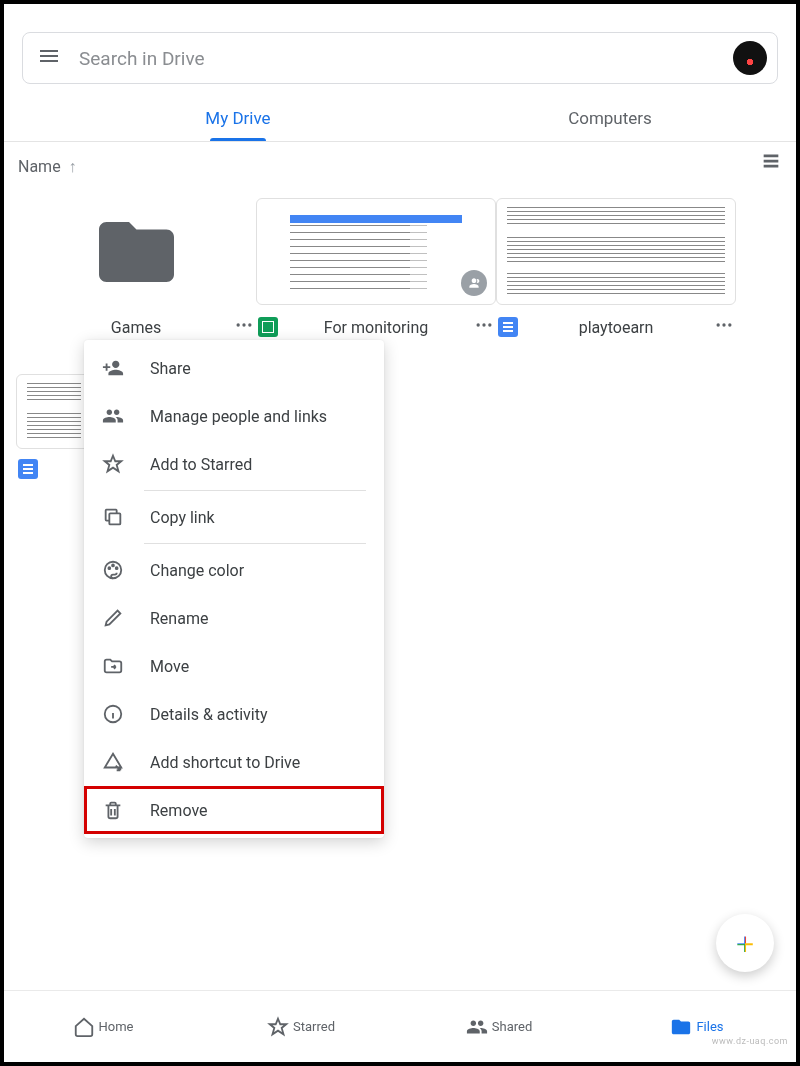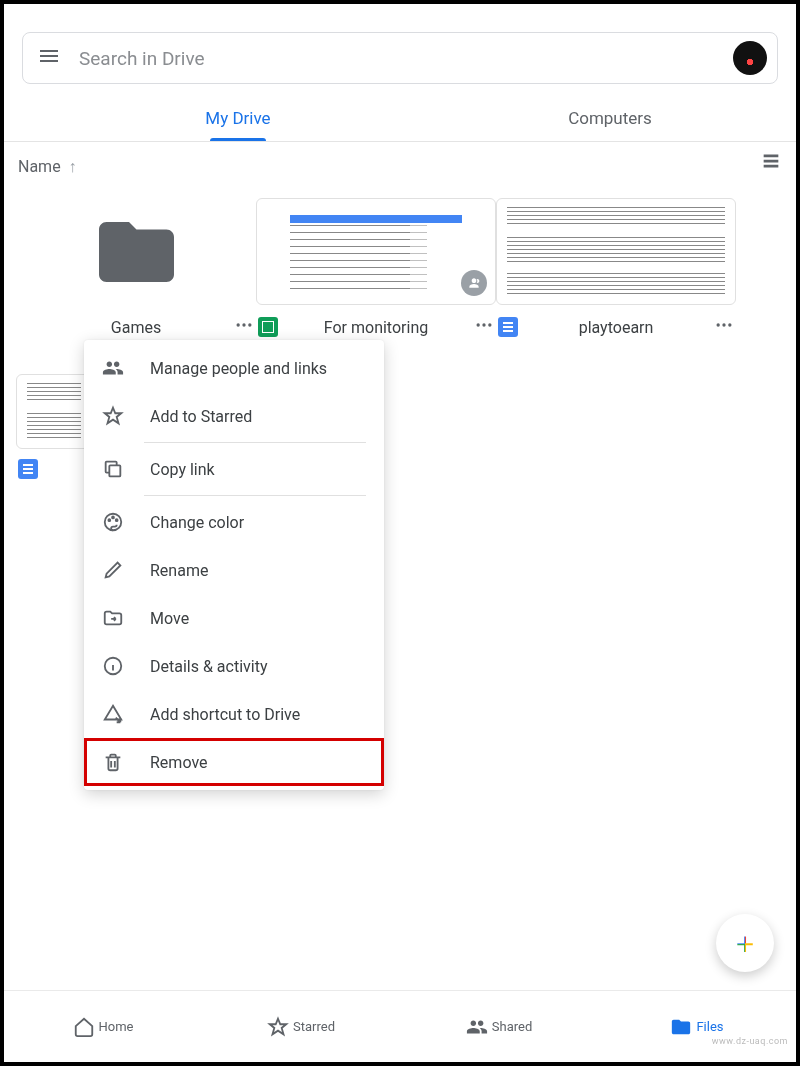--- a/index.html
+++ b/index.html
@@ -266,20 +266,28 @@
   </div>
   <div class="caption" style="gap:6px">
     <span class="icon docs-badge"></span>
   </div>
 </div>
 
 <div class="context-menu">
   <div class="menu-item">
     <span class="mi-icon">
       <svg viewBox="0 0 24 24" fill="currentColor">
+          <path d="M15 12c2.2 0 4-1.8 4-4s-1.8-4-4-4-4 1.8-4 4 1.8 4 4 4zm-9-2V7H4v3H1v2h3v3h2v-3h3v-2H6zm9 4c-2.7 0-8 1.3-8 4v2h16v-2c0-2.7-5.3-4-8-4z"></path>
+        </svg>
+    </span>
+    <span>Share</span>
+  </div>
+  <div class="menu-item">
+    <span class="mi-icon">
+      <svg viewBox="0 0 24 24" fill="currentColor">
           <path d="M16 11c1.7 0 3-1.3 3-3s-1.3-3-3-3-3 1.3-3 3 1.3 3 3 3zm-8 0c1.7 0 3-1.3 3-3S9.7 5 8 5 5 6.3 5 8s1.3 3 3 3zm0 2c-2.3 0-7 1.2-7 3.5V19h14v-2.5c0-2.3-4.7-3.5-7-3.5zm8 0c-.3 0-.6 0-1 .1 1.2.9 2 2 2 3.4V19h6v-2.5c0-2.3-4.7-3.5-7-3.5z"></path>
         </svg>
     </span>
     <span>Manage people and links</span>
   </div>
   <div class="menu-item">
     <span class="mi-icon">
       <svg viewBox="0 0 24 24" fill="none" stroke="currentColor" stroke-width="2">
           <path d="M12 3l2.5 6H21l-5 4 2 7-6-4-6 4 2-7-5-4h6.5z"></path>
         </svg>

